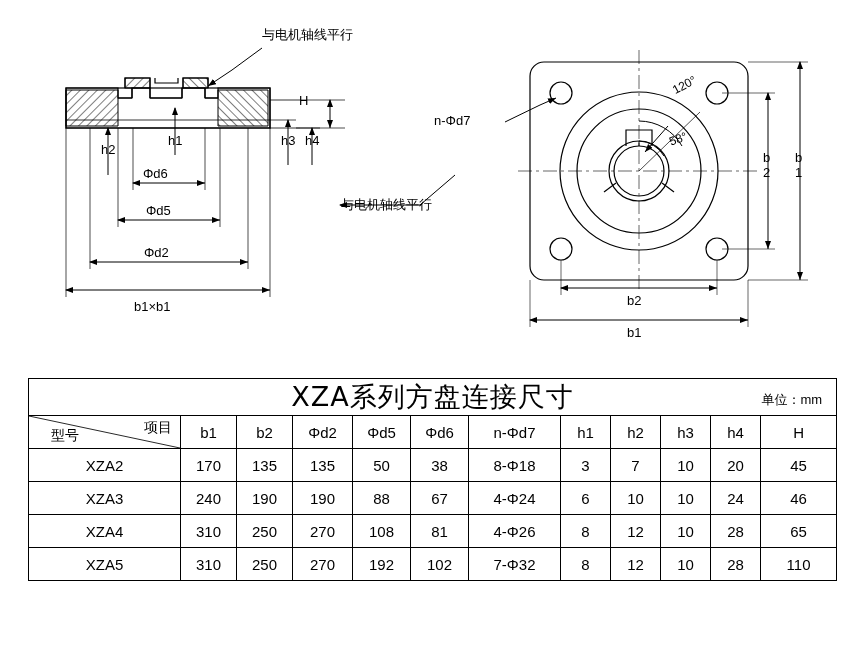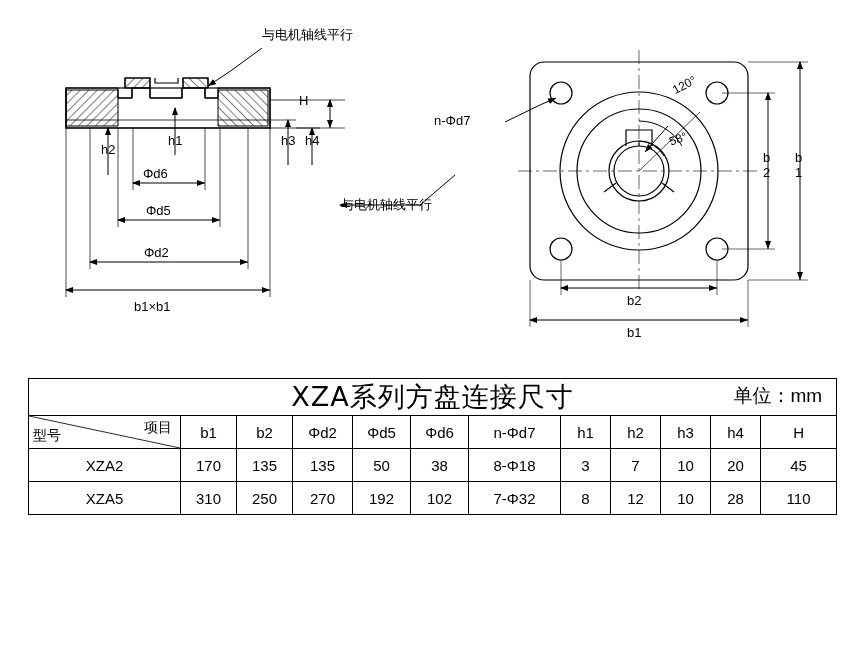--- a/index.html
+++ b/index.html
@@ -61,42 +61,42 @@
   }
   .title-text {
     font-size: 27px;
     font-family: "DejaVu Sans", sans-serif;
     letter-spacing: 1px;
   }
   .unit-text {
     position: absolute;
     right: 14px;
     bottom: 6px;
-    font-size: 19px;
+    font-size: 13px;
     font-family: "Liberation Sans", sans-serif;
   }
   .corner-cell {
     position: relative;
     height: 46px;
     width: 152px;
   }
   .corner-cell .diag {
     position: absolute;
     left: 0; top: 0;
     width: 100%; height: 100%;
   }
   .corner-cell .c-item {
     position: absolute;
     right: 8px;
     top: 3px;
     font-size: 14px;
   }
   .corner-cell .c-model {
     position: absolute;
-    left: 4px;
+    left: 22px;
     bottom: 3px;
     font-size: 14px;
   }
   .hdr-cell { height: 46px; font-size: 15px; }
   .model-cell { text-align: left; padding-left: 8px; font-size: 15px; }
   .row-cell { height: 33px; }
 </style>
 </head>
 <body>
 
@@ -341,21 +341,49 @@
         <td class="row-cell">50</td>
         <td class="row-cell">38</td>
         <td class="row-cell">8-Φ18</td>
         <td class="row-cell">3</td>
         <td class="row-cell">7</td>
         <td class="row-cell">10</td>
         <td class="row-cell">20</td>
         <td class="row-cell">45</td>
       </tr>
 
-
+      <tr>
+        <td class="model-cell row-cell">XZA3</td>
+        <td class="row-cell">240</td>
+        <td class="row-cell">190</td>
+        <td class="row-cell">190</td>
+        <td class="row-cell">88</td>
+        <td class="row-cell">67</td>
+        <td class="row-cell">4-Φ24</td>
+        <td class="row-cell">6</td>
+        <td class="row-cell">10</td>
+        <td class="row-cell">10</td>
+        <td class="row-cell">24</td>
+        <td class="row-cell">46</td>
+      </tr>
+
+      <tr>
+        <td class="model-cell row-cell">XZA4</td>
+        <td class="row-cell">310</td>
+        <td class="row-cell">250</td>
+        <td class="row-cell">270</td>
+        <td class="row-cell">108</td>
+        <td class="row-cell">81</td>
+        <td class="row-cell">4-Φ26</td>
+        <td class="row-cell">8</td>
+        <td class="row-cell">12</td>
+        <td class="row-cell">10</td>
+        <td class="row-cell">28</td>
+        <td class="row-cell">65</td>
+      </tr>
 
       <tr>
         <td class="model-cell row-cell">XZA5</td>
         <td class="row-cell">310</td>
         <td class="row-cell">250</td>
         <td class="row-cell">270</td>
         <td class="row-cell">192</td>
         <td class="row-cell">102</td>
         <td class="row-cell">7-Φ32</td>
         <td class="row-cell">8</td>

